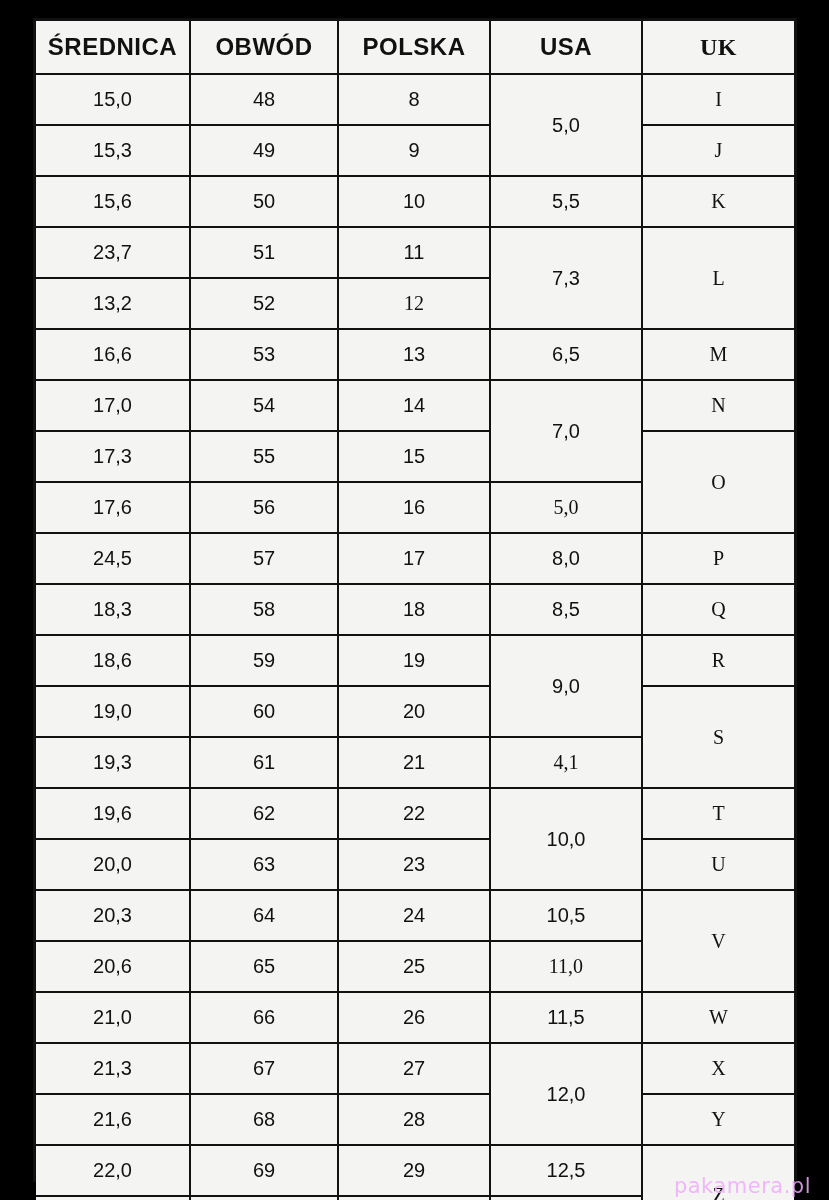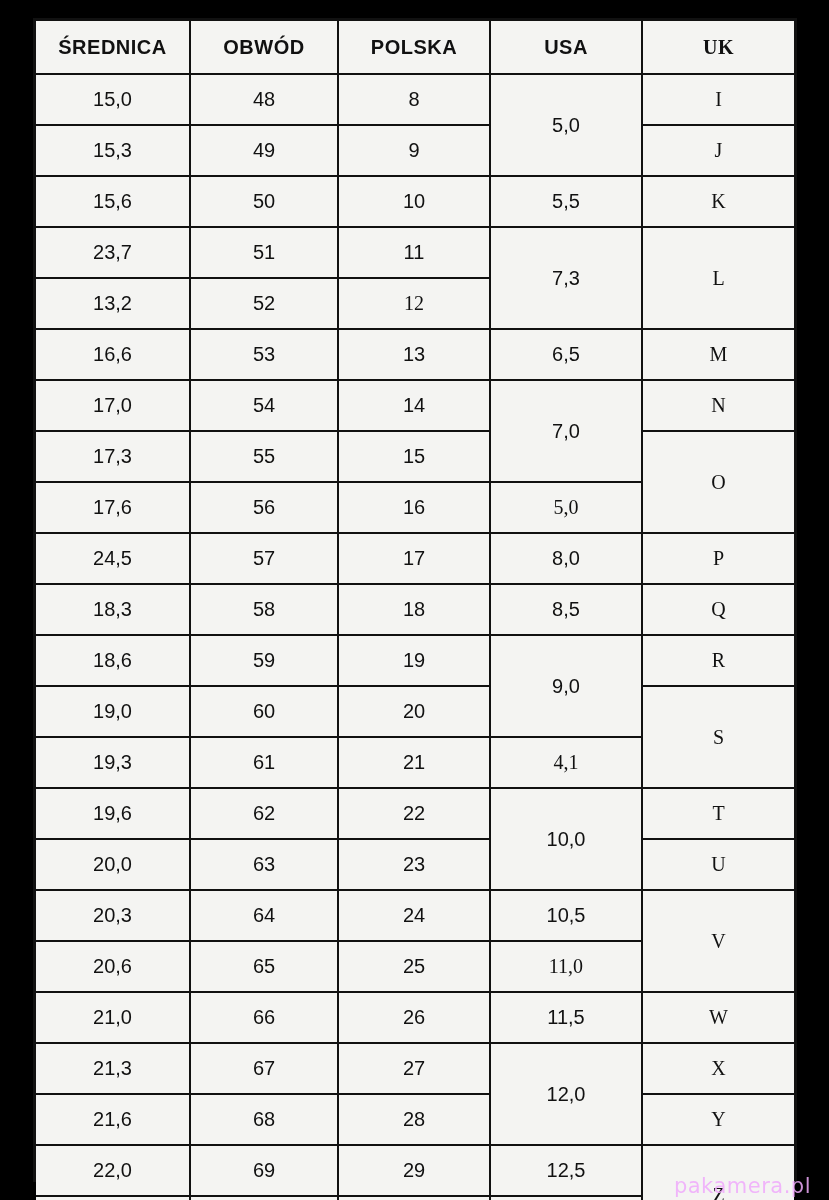--- a/index.html
+++ b/index.html
@@ -40,21 +40,21 @@
   }
   table.sizes th,
   table.sizes td {
     border: 2px solid #111;
     text-align: center;
     vertical-align: middle;
     color: #111;
     background: #f4f4f2;
   }
   table.sizes th {
-    font-size: 20px;
+    font-size: 24px;
     font-weight: bold;
     letter-spacing: 0.5px;
     height: 52px;
     padding: 0;
   }
   table.sizes td {
     font-size: 20px;
     font-weight: normal;
     height: 49px;
     padding: 0;

